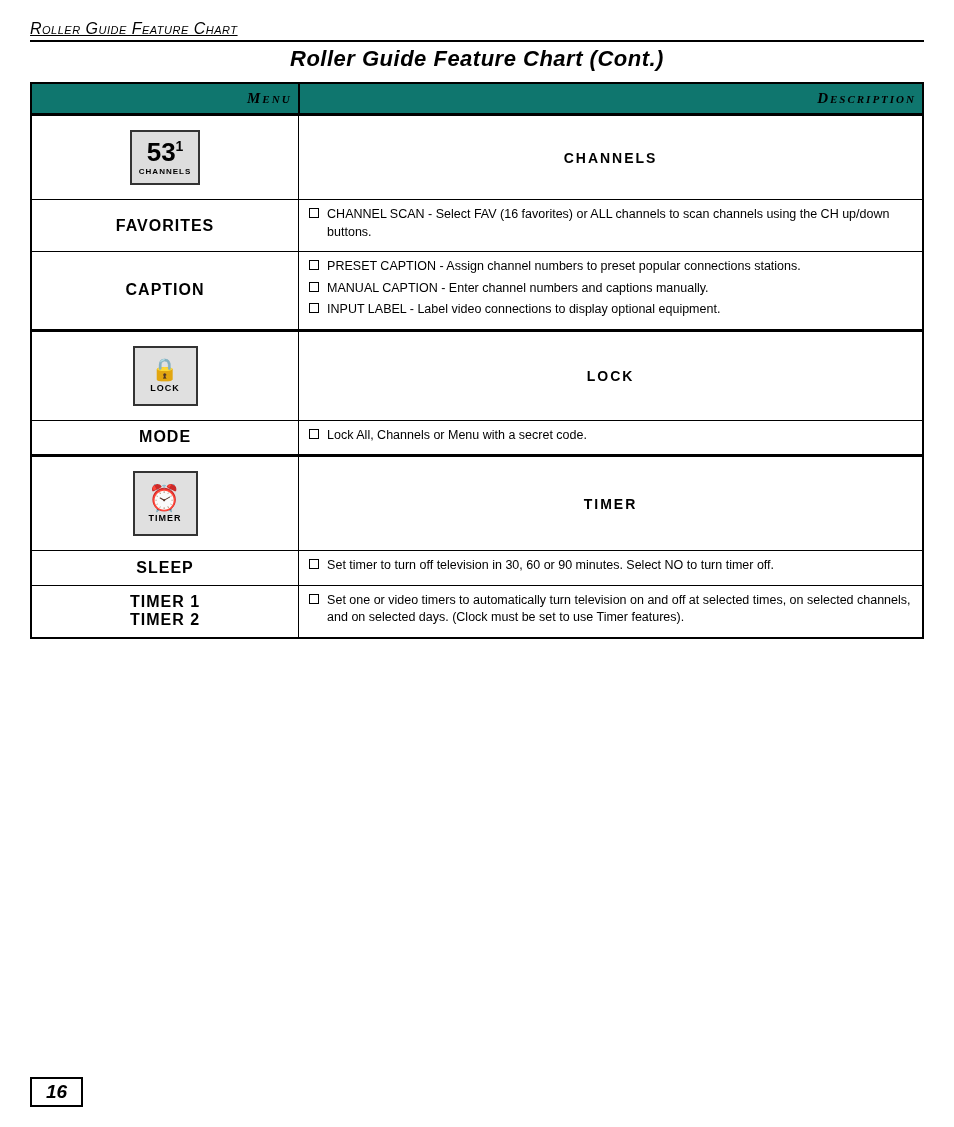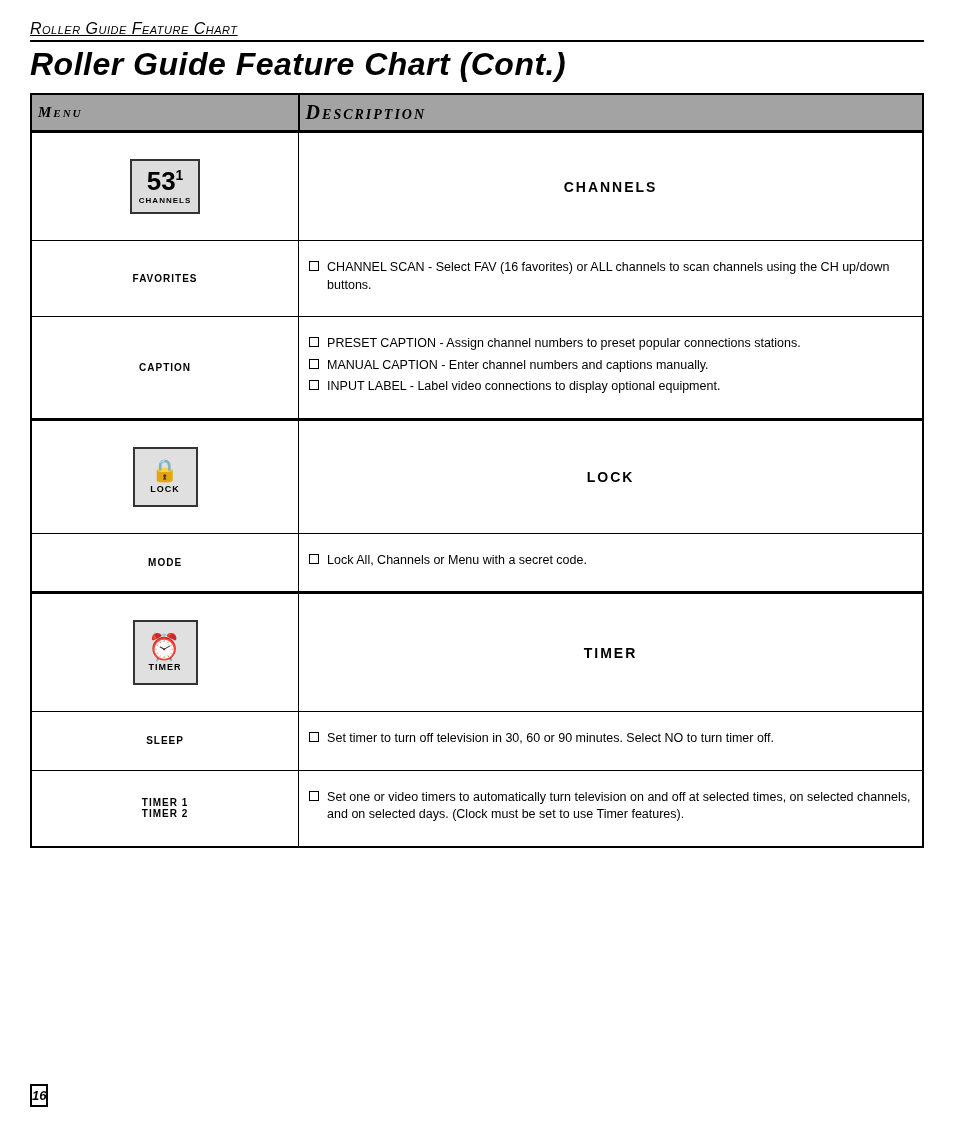--- a/index.html
+++ b/index.html
@@ -23,58 +23,59 @@
       font-style: italic;
       font-weight: normal;
       margin-bottom: 2px;
       border-bottom: 2px solid #000;
       padding-bottom: 2px;
       text-decoration: underline;
       letter-spacing: 0.5px;
     }
     .top-header span { font-variant: small-caps; }
     .main-title {
-      font-size: 32px;
+      text-align: center;
+      font-size: 22px;
       font-weight: bold;
       font-style: italic;
       margin: 4px 0 10px 0;
       letter-spacing: 0.5px;
     }
     .chart-table {
       width: 100%;
       border-collapse: collapse;
       border: 2px solid #000;
     }
     .chart-table td, .chart-table th {
       border: 1px solid #000;
-      padding: 18px 10px;
+      padding: 6px 10px;
       vertical-align: middle;
     }
     .chart-table th {
-      background: #a3a3a3;
-      text-align: left;
+      background: #0f766e;
+      text-align: right;
       font-size: 14px;
       font-weight: bold;
       font-style: italic;
       border: 2px solid #000;
       padding: 6px;
       letter-spacing: 1px;
     }
     .menu-col {
       width: 30%;
       text-align: center;
       vertical-align: middle;
     }
     .desc-col {
       width: 70%;
       vertical-align: top;
     }
     .menu-label {
       font-weight: bold;
-      font-size: 10px;
+      font-size: 16px;
       text-align: center;
       letter-spacing: 1px;
     }
     .section-header-cell {
       text-align: center;
       font-weight: bold;
       font-size: 14px;
       letter-spacing: 2px;
       vertical-align: middle;
     }
@@ -174,43 +175,43 @@
       margin-top: 2px;
     }
     .thick-border-top {
       border-top: 3px solid #000 !important;
     }
     .page-number {
       position: absolute;
       bottom: 20px;
       left: 30px;
       border: 2px solid #000;
-      padding: 2px 0;
-      font-size: 13px;
+      padding: 2px 14px;
+      font-size: 19px;
       font-weight: bold;
       font-style: italic;
     }
   </style>
 </head>
 <body>
 
 <div class="page">
   <div class="top-header">
     <span>Roller Guide Feature Chart</span>
   </div>
   <div class="main-title">Roller Guide Feature Chart  (Cont.)</div>
 
   <table class="chart-table">
     <thead>
       <tr>
         <th class="menu-col">
           <span style="font-family: serif; font-variant: small-caps; font-style: italic; font-size:15px; letter-spacing:2px;">Menu</span>
         </th>
         <th class="desc-col">
-          <span style="font-family: serif; font-variant: small-caps; font-style: italic; font-size:20px; letter-spacing:2px;">Description</span>
+          <span style="font-family: serif; font-variant: small-caps; font-style: italic; font-size:15px; letter-spacing:2px;">Description</span>
         </th>
       </tr>
     </thead>
     <tbody>
 
       <tr class="thick-border-top">
         <td class="menu-col">
           <div class="icon-cell">
             <div class="channels-icon">
               <div class="ch-num">53<sup>1</sup></div>

